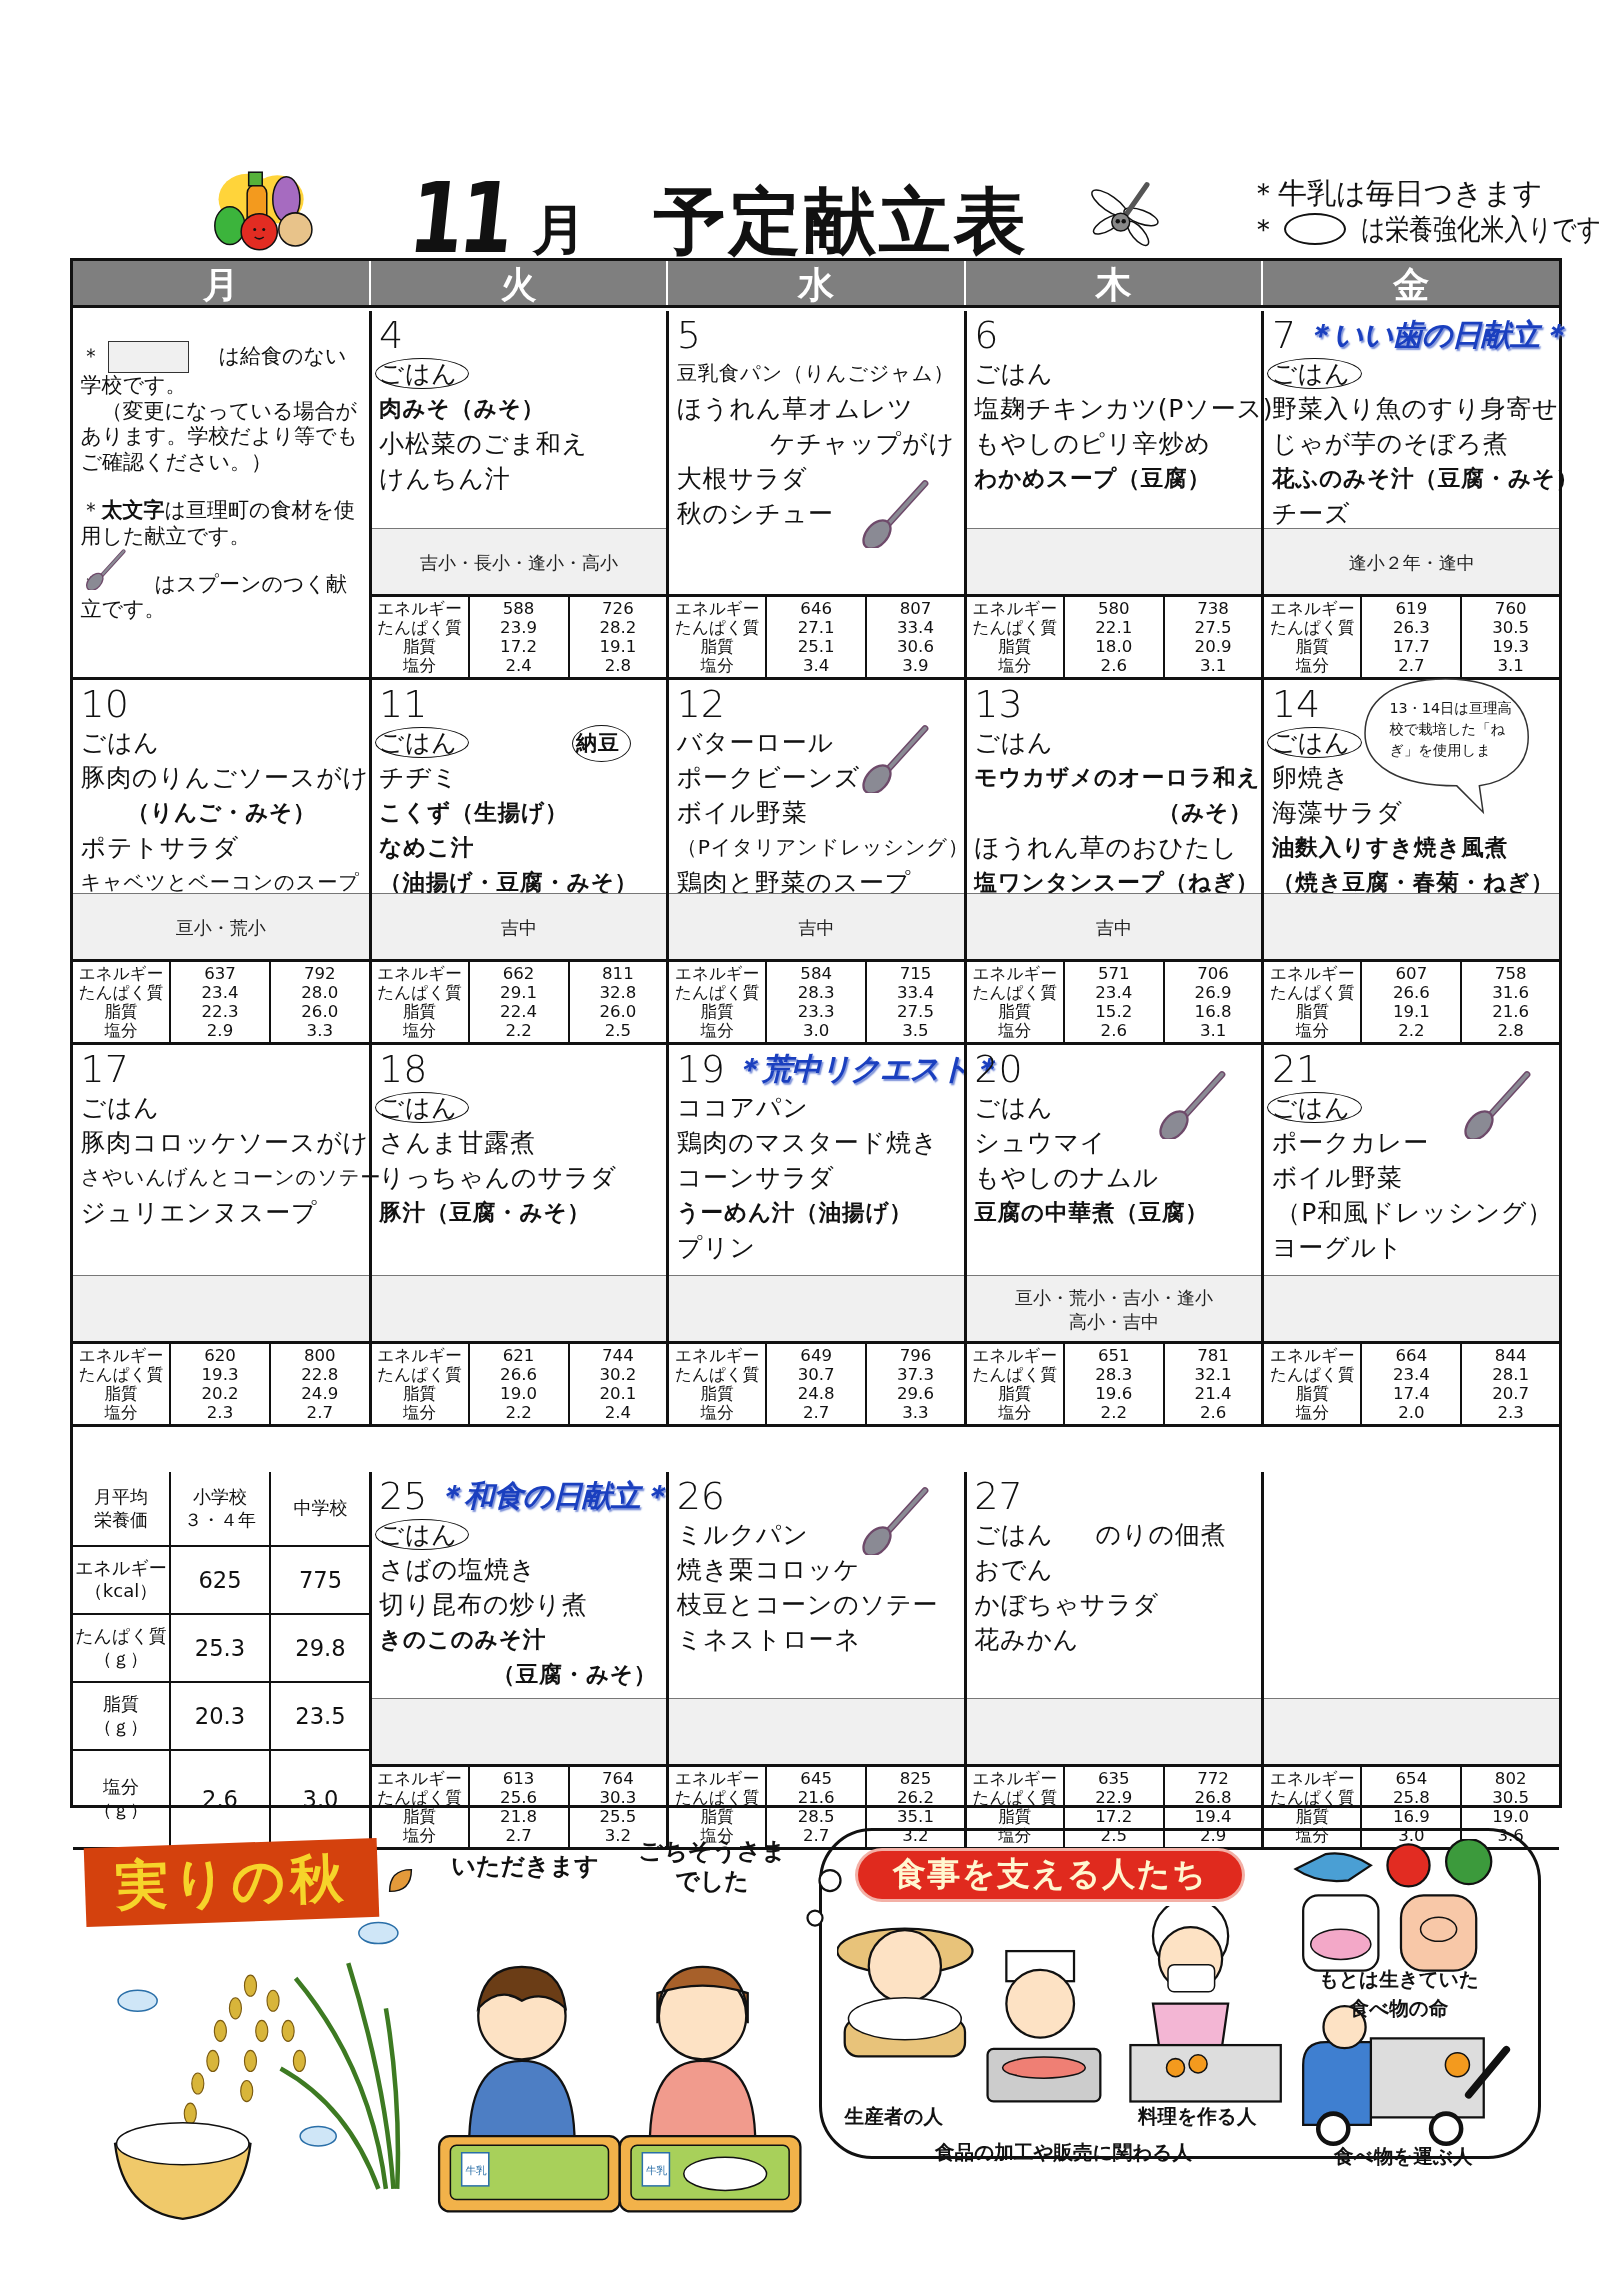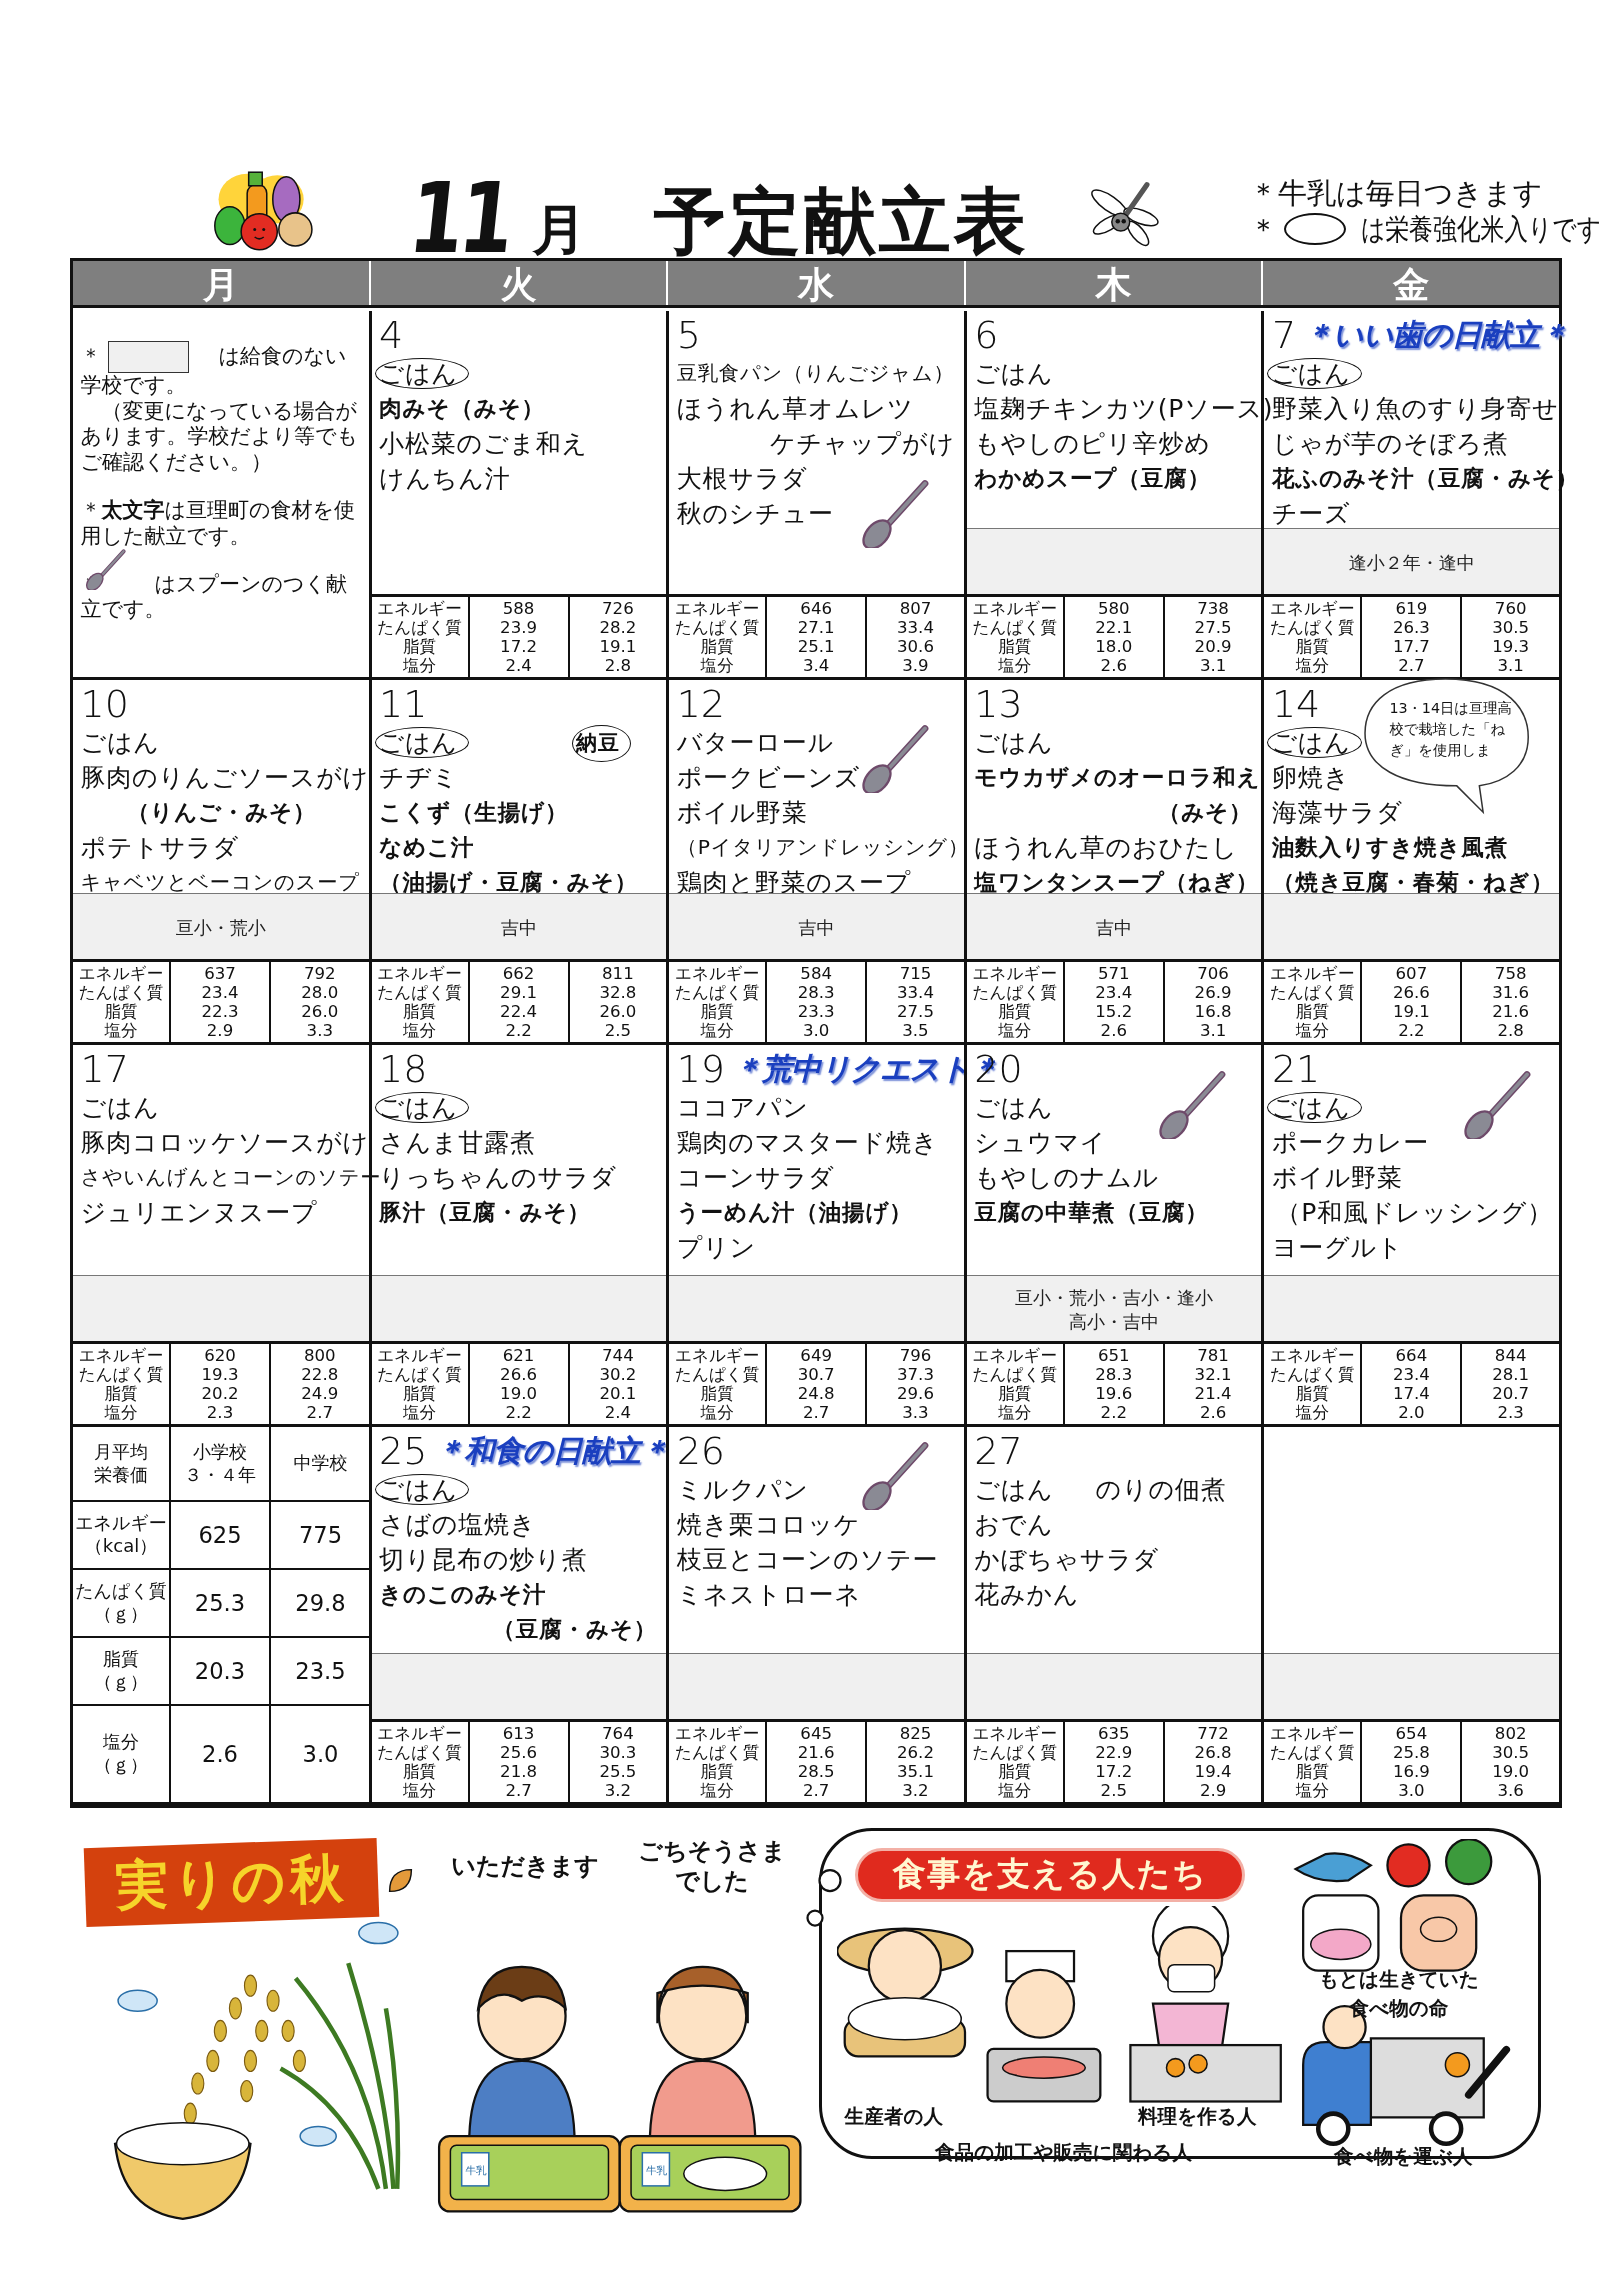--- a/index.html
+++ b/index.html
@@ -139,20 +139,21 @@
         <div class="cell">
           <div class="menu">
       <div class="daynum">
               <span>4</span>
             </div>
             <div class="item circ"><span>ごはん</span></div>
             <div class="item b"><span>肉みそ（みそ）</span></div>
             <div class="item"><span>小松菜のごま和え</span></div>
             <div class="item"><span>けんちん汁</span></div>
           </div>
+          <div class="strip" style="top:217px;height:69px;white-space:pre-line">吉小・長小・逢小・高小</div>
           <div class="nut" style="height:83px">
       <div class="lbl">
               <span>エネルギー</span>
               <span>たんぱく質</span>
               <span>脂質</span>
               <span>塩分</span>
             </div>
       <div class="v1">
               <span>588</span>
               <span>23.9</span>
@@ -618,21 +619,21 @@
             </div>
       <div class="v2">
               <span>844</span>
               <span>28.1</span>
               <span>20.7</span>
               <span>2.3</span>
             </div>
     </div>
         </div>
       </div>
-      <div class="week" style="top: 1166px; height: 378px;">
+      <div class="week" style="top: 1211px; height: 378px;">
         <div class="cell">
           <div class="avg">
             <div style="white-space:pre-line">月平均
 栄養価</div>
             <div style="white-space:pre-line">小学校
 ３・４年</div>
             <div style="white-space:pre-line">中学校</div>
             <div style="white-space:pre-line">エネルギー
 （kcal）</div>
             <div class="val">625</div>

